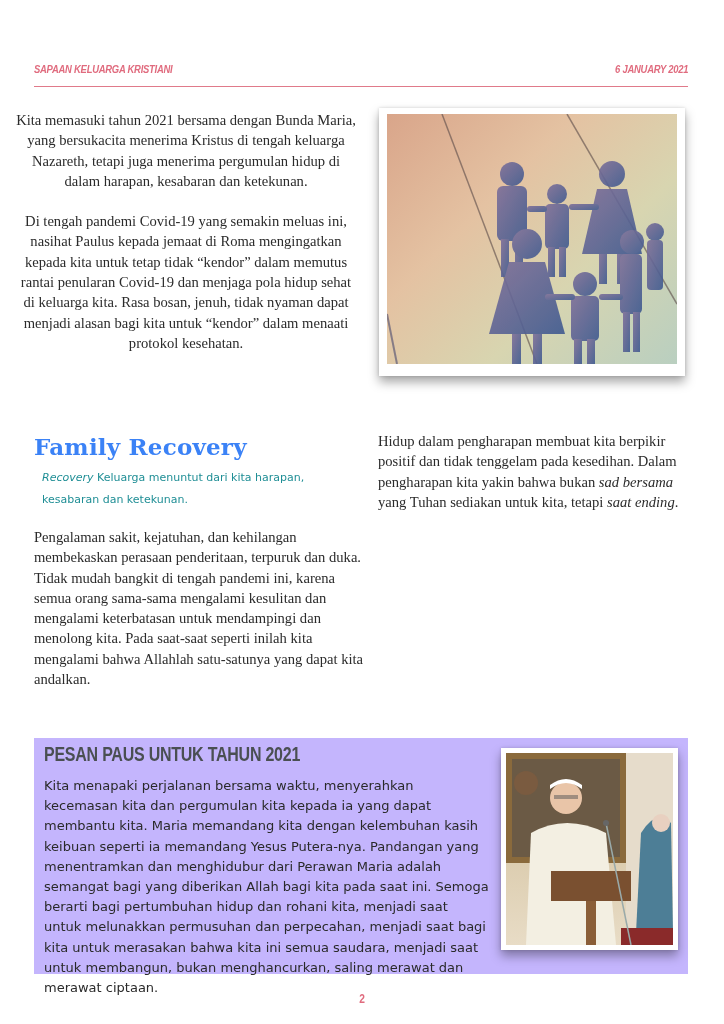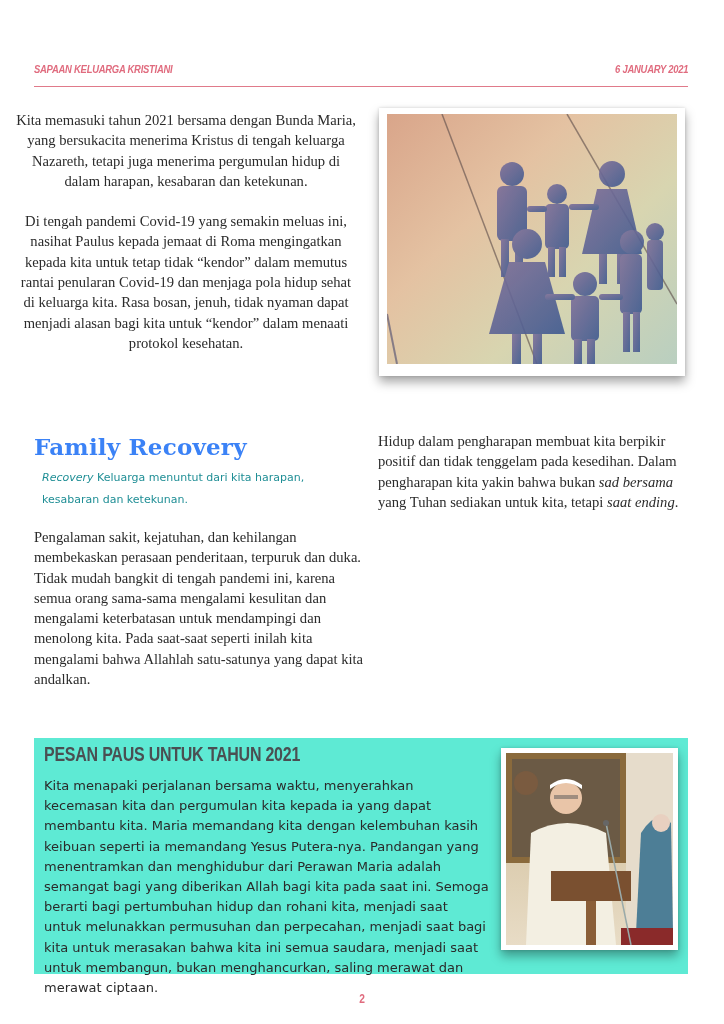--- a/index.html
+++ b/index.html
@@ -20,21 +20,21 @@
     background: linear-gradient(135deg, #d9a58a 0%, #e4c2a2 35%, #d8d5b0 65%, #b9cfc0 100%); }
 
   .section-title { position: absolute; left: 34px; top: 433px; font-family: "DejaVu Serif", serif; font-weight: bold; font-size: 23px; color: #3b82f6; letter-spacing: 0.2px; }
   .section-subtitle { position: absolute; left: 34px; top: 467px; width: 320px; font-family: "DejaVu Sans", sans-serif; font-size: 11px; line-height: 22px; color: #1f8e95; margin-left: 8px; }
   .section-subtitle em { font-style: italic; }
   .left-body { position: absolute; left: 34px; top: 527px; width: 330px; }
   .right-body { position: absolute; left: 378px; top: 431px; width: 320px; }
   .right-body p { margin: 0 0 20px 0; }
   .left-body p { margin: 0; }
 
-  .pope-box { position: absolute; left: 34px; top: 738px; width: 654px; height: 236px; background: #5eead4; }
+  .pope-box { position: absolute; left: 34px; top: 738px; width: 654px; height: 236px; background: #c4b5fd; }
   .pope-title { position: absolute; left: 10px; top: 5px; font-family: "Liberation Sans", sans-serif; font-weight: bold; font-size: 20px; color: #4a4f52; transform: scaleX(0.8); transform-origin: left center; letter-spacing: -0.3px; }
   .pope-body { position: absolute; left: 10px; top: 38px; width: 445px; font-family: "DejaVu Sans", sans-serif; font-size: 13px; line-height: 20.2px; color: #2a2a2a; }
   .pope-photo { left: 501px; top: 748px; width: 177px; height: 202px; }
   .pope-photo .inner { position: absolute; left: 5px; top: 5px; right: 5px; bottom: 5px; overflow: hidden; background: linear-gradient(180deg, #b59a6c 0%, #d8c8a8 40%, #e8dcc6 100%); }
 
   .page-number { position: absolute; left: 0; right: 0; top: 992px; text-align: center; font-family: "Liberation Sans", sans-serif; font-weight: bold; font-size: 12px; color: #e06b7e; transform: scaleX(0.85); }
 </style>
 </head>
 <body>
 

